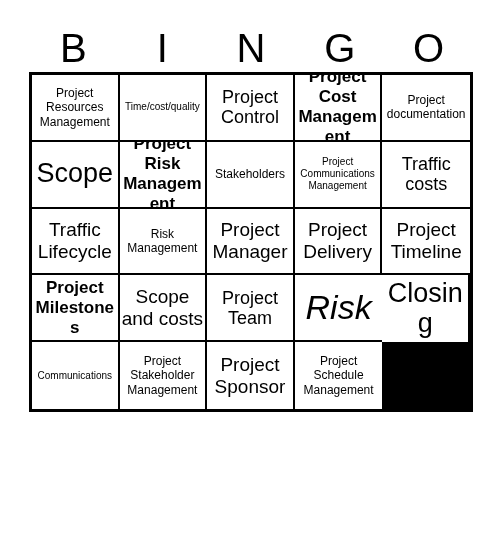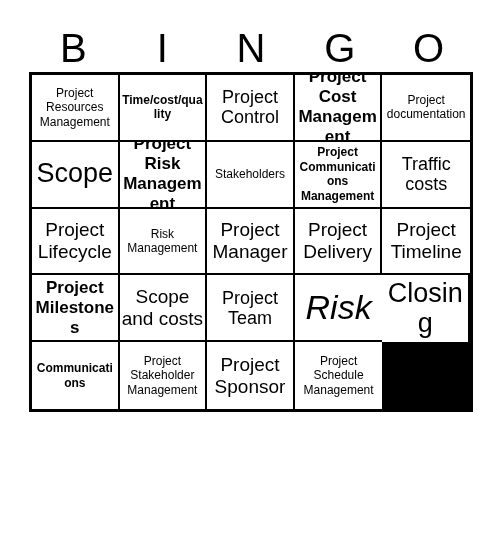--- a/index.html
+++ b/index.html
@@ -72,21 +72,21 @@
   .cell.row5 { border-bottom: none; }
   .cell-text {
     display: block;
     width: 100%;
     line-height: 1.12;
     font-weight: 400;
     color: #000000;
     word-wrap: break-word;
     font-family: "Liberation Sans", sans-serif;
   }
-  .fs-xs  .cell-text { font-size: 12px; line-height: 1.22; font-weight: bold; }
+  .fs-xs  .cell-text { font-size: 10px; line-height: 1.22; }
   .fs-s   .cell-text { font-size: 12px;   line-height: 1.20; }
   .fs-m   .cell-text { font-size: 17px; line-height: 1.18; font-weight: bold; }
   .fs-l   .cell-text { font-size: 19px;   line-height: 1.14; }
   .fs-xl  .cell-text { font-size: 18px;   line-height: 1.12; }
   .fs-xxl .cell-text { font-size: 27px;   line-height: 1.10; }
   .fs-3xl .cell-text { font-size: 34px;   line-height: 1.08; font-style: italic; }
 </style>
 </head>
 <body>
 
@@ -125,21 +125,21 @@
       <div class="cell fs-s">
         <span class="cell-text">Stakeholders</span>
       </div>
       <div class="cell fs-xs">
         <span class="cell-text">Project Communications Management</span>
       </div>
       <div class="cell fs-xl col5">
         <span class="cell-text">Traffic costs</span>
       </div>
       <div class="cell fs-l">
-        <span class="cell-text">Project Lifecycle</span>
+        <span class="cell-text">Traffic Lifecycle</span>
       </div>
       <div class="cell fs-s">
         <span class="cell-text">Risk Management</span>
       </div>
       <div class="cell fs-l">
         <span class="cell-text">Project Manager</span>
       </div>
       <div class="cell fs-l">
         <span class="cell-text">Project Delivery</span>
       </div>

